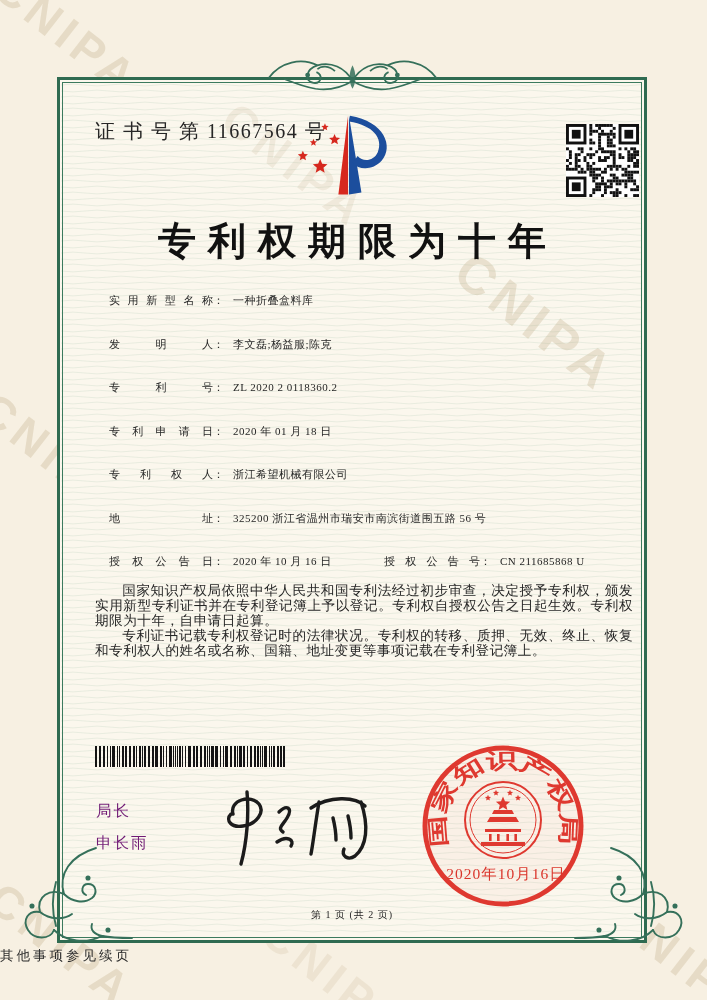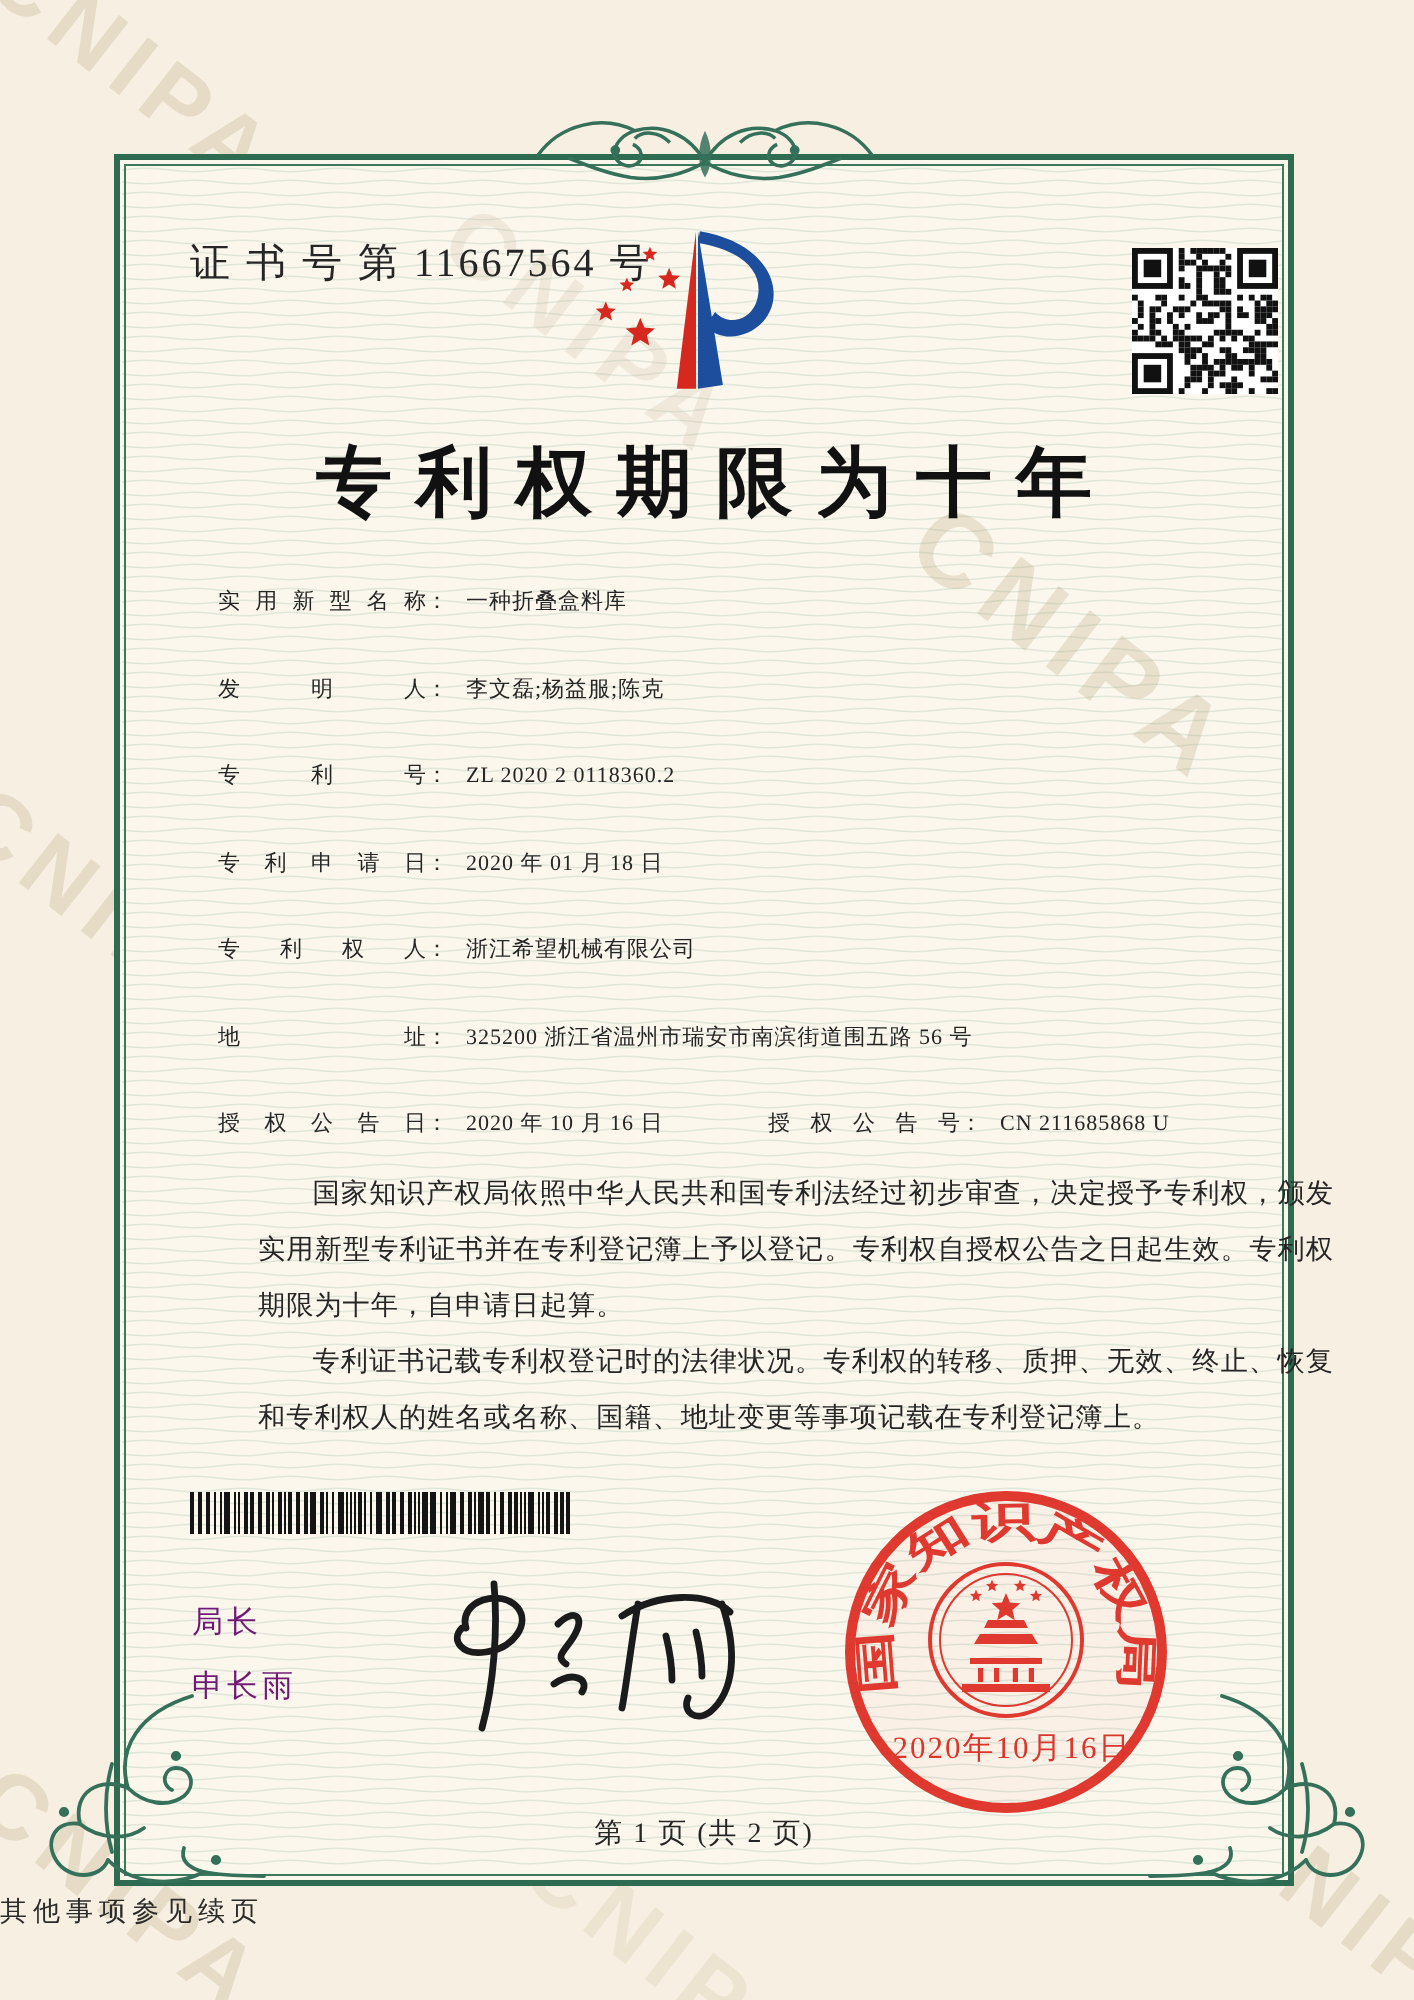--- a/index.html
+++ b/index.html
@@ -38,30 +38,30 @@
   }
   .fields{position:absolute;left:49px;top:213px;width:540px;font-size:11px}
   .frow{height:43.5px;position:relative;white-space:nowrap}
   .flabel{display:inline-block;width:104px;text-align:justify;text-align-last:justify;vertical-align:top}
   .fcolon{display:inline-block;margin-right:9px}
   .fvalue{letter-spacing:.5px}
   .grant{position:absolute;left:275px;top:0}
   .grant .flabel{width:96px}
   .paras{
     position:absolute;left:35px;top:503px;width:538px;
-    font-size:13.6px;line-height:28px;letter-spacing:.5px;text-align:justify;margin-left:34px;
+    font-size:13.6px;line-height:15px;letter-spacing:.5px;text-align:justify;
   }
   .paras p{margin:0;text-indent:2em}
   .barcode{position:absolute;left:35px;top:666px}
   .signer{position:absolute;left:36px;font-size:15.5px;letter-spacing:2px;color:#701a75}
   .signer.t1{top:721px}
   .signer.t2{top:753px}
   .sig{position:absolute;left:135px;top:708px}
   .seal{position:absolute;left:358px;top:658px;z-index:4;opacity:.93}
-  .pageinfo{position:absolute;left:0;top:828px;width:100%;text-align:center;font-size:14px;letter-spacing:1px}
+  .pageinfo{position:absolute;left:0;top:828px;width:100%;text-align:center;font-size:10px;letter-spacing:1px}
   .footnote{
     position:absolute;left:0;top:947px;width:100%;text-align:left;z-index:1;
     font-size:13.5px;letter-spacing:3px;color:#2b2b2b;
   }
   .orn-top{position:absolute;left:255px;top:57px;z-index:2}
   .flourish{position:absolute;z-index:2}
   .flourish.bl{left:18px;top:846px}
   .flourish.br{left:574px;top:846px;transform:scaleX(-1)}
 </style>
 </head>

